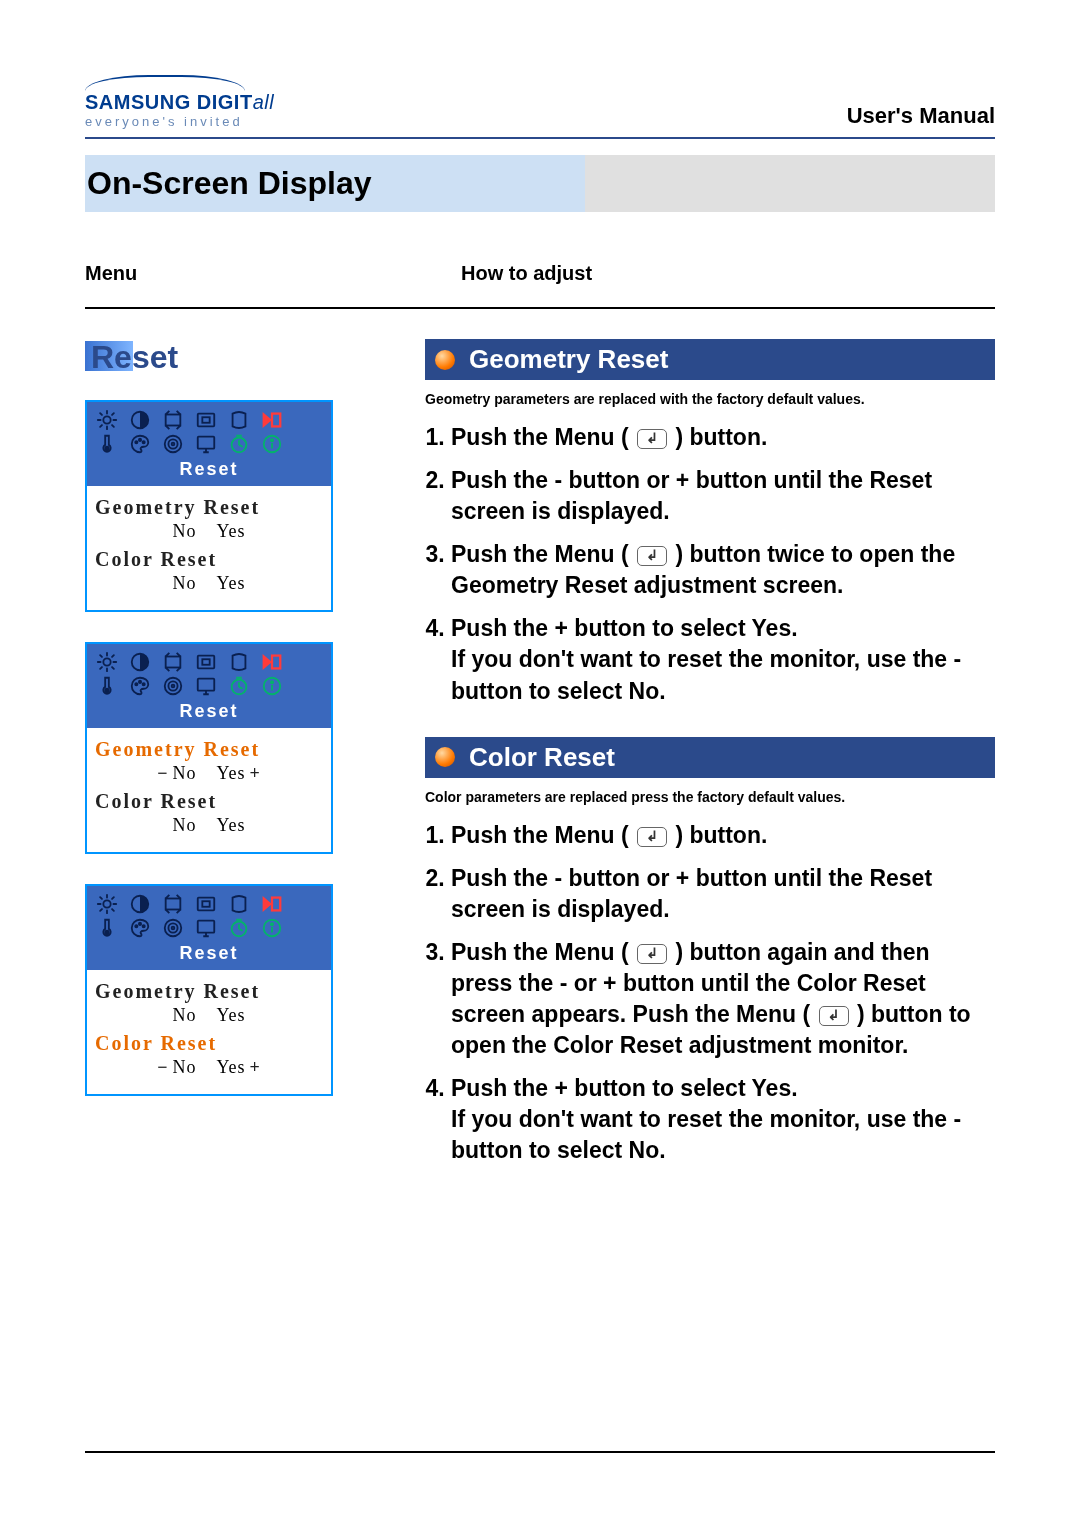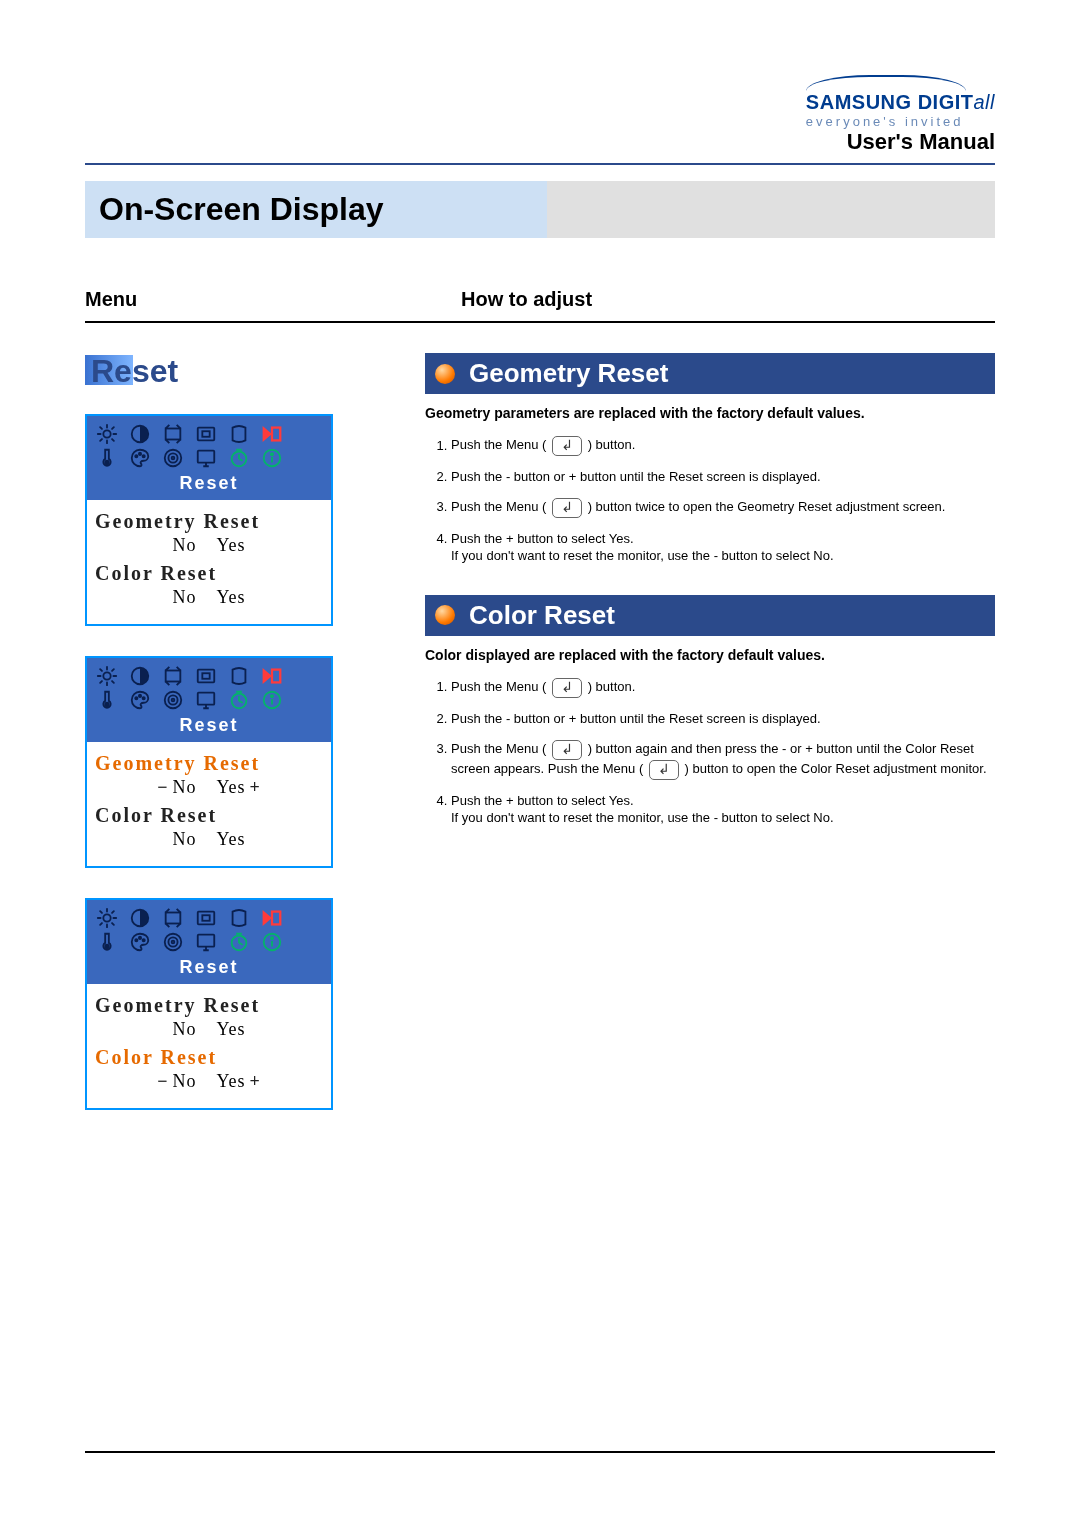--- a/index.html
+++ b/index.html
@@ -12,21 +12,20 @@
     position: relative;
   }
   .page {
     padding: 75px 85px 0 85px;
   }
   .header-row {
     display: flex;
     justify-content: space-between;
     align-items: flex-end;
     margin-bottom: 8px;
-    flex-direction: column;
   }
   .logo {
     color: #003c8f;
   }
   .logo .arc {
     width: 160px; height: 16px;
     border-top: 2px solid #003c8f;
     border-radius: 120px 120px 0 0 / 30px 30px 0 0;
   }
   .logo .brand {
@@ -37,27 +36,27 @@
     font-size: 13px; letter-spacing: 3px; color:#6a8ab7;
   }
   .um-title {
     font-size: 22px; font-weight: bold;
   }
   .hr1 { height: 2px; background:#2b4a8b; margin: 6px 0 16px 0; }
   .section-bar {
     display:flex;
   }
   .section-bar .lbl {
-    background:#cde0f4; width:462px; padding:10px 14px;
+    background:#cde0f4; width:500px; padding:10px 2px;
     font-size: 32px; font-weight:bold;
   }
   .section-bar .rest { flex:1; background:#e0e0e0; }
   .colheads {
     display:flex; margin-top: 50px; font-weight:bold; font-size:20px;
-    padding: 0 0 10px 0;
+    padding: 0 0 22px 0;
   }
   .colheads .c1 { width: 340px; }
   .colheads .c2 { flex:1;margin-left:36px; }
   .hr2 { height:2px; background:#000; }
   .body-row { display:flex; margin-top: 30px; }
   .left-col { width: 340px; }
   .right-col { flex:1; }
   .reset-heading {
     font-size: 32px; font-weight:bold; color:#2b4a8b;
     position:relative; padding-left:6px; margin-bottom:24px;
@@ -92,21 +91,21 @@
   .sec-hdr {
     background:#2b4a8b; color:#fff; font-size:26px; font-weight:bold;
     padding:5px 12px 5px 44px; position:relative; margin-bottom:10px;
   }
   .sec-hdr .dot {
     position:absolute; left:10px; top:50%; transform:translateY(-50%);
     width:20px; height:20px; border-radius:50%;
     background: radial-gradient(circle at 35% 30%, #ffd9a3, #ff7a00 60%, #c24d00);
   }
   .desc { font-weight:bold; font-size:14px; line-height:1.3; margin-bottom:14px; }
-  ol.steps { list-style: decimal; padding-left: 26px; font-size:13px; line-height:1.35; }
+  ol.steps { list-style: decimal; padding-left: 26px; font-size:23px; line-height:1.35;font-weight:bold; }
   ol.steps li { margin-bottom: 12px; }
   .menu-btn {
     display:inline-block; vertical-align:middle;
     border:1px solid #666; border-radius:5px; width:30px; height:20px;
     position:relative; margin:0 2px;
   }
   .menu-btn::before {
     content:"↲"; position:absolute; left:50%; top:50%;
     transform: translate(-50%, -55%); font-size:14px; color:#333;
   }
@@ -482,21 +481,21 @@
         <li><span>Push the Menu (</span> <span class="menu-btn"></span> <span>) button twice to open the Geometry Reset adjustment screen.</span></li>
         <li><span>Push the + button to select Yes.</span><br><span>If you don't want to reset the monitor, use the - button to select No.</span></li>
       </ol>
 
       <div style="height:18px"></div>
 
       <div class="sec-hdr">
         <span class="dot"></span>
         <span>Color Reset</span>
       </div>
-      <div class="desc">Color displayed are replaced with the factory default values.</div>
+      <div class="desc">Color parameters are replaced press the factory default values.</div>
       <ol class="steps">
         <li><span>Push the Menu (</span> <span class="menu-btn"></span> <span>) button.</span></li>
         <li>Push the - button or + button until the Reset screen is displayed.</li>
         <li><span>Push the Menu (</span> <span class="menu-btn"></span> <span>) button again and then press  the - or + button until the Color Reset screen appears. Push the Menu (</span> <span class="menu-btn"></span> <span>) button to open the Color Reset adjustment monitor.</span></li>
         <li><span>Push the + button to select Yes.</span><br><span>If you don't want to reset the monitor, use the - button to select No.</span></li>
       </ol>
     </div>
   </div>
 </div>
 

